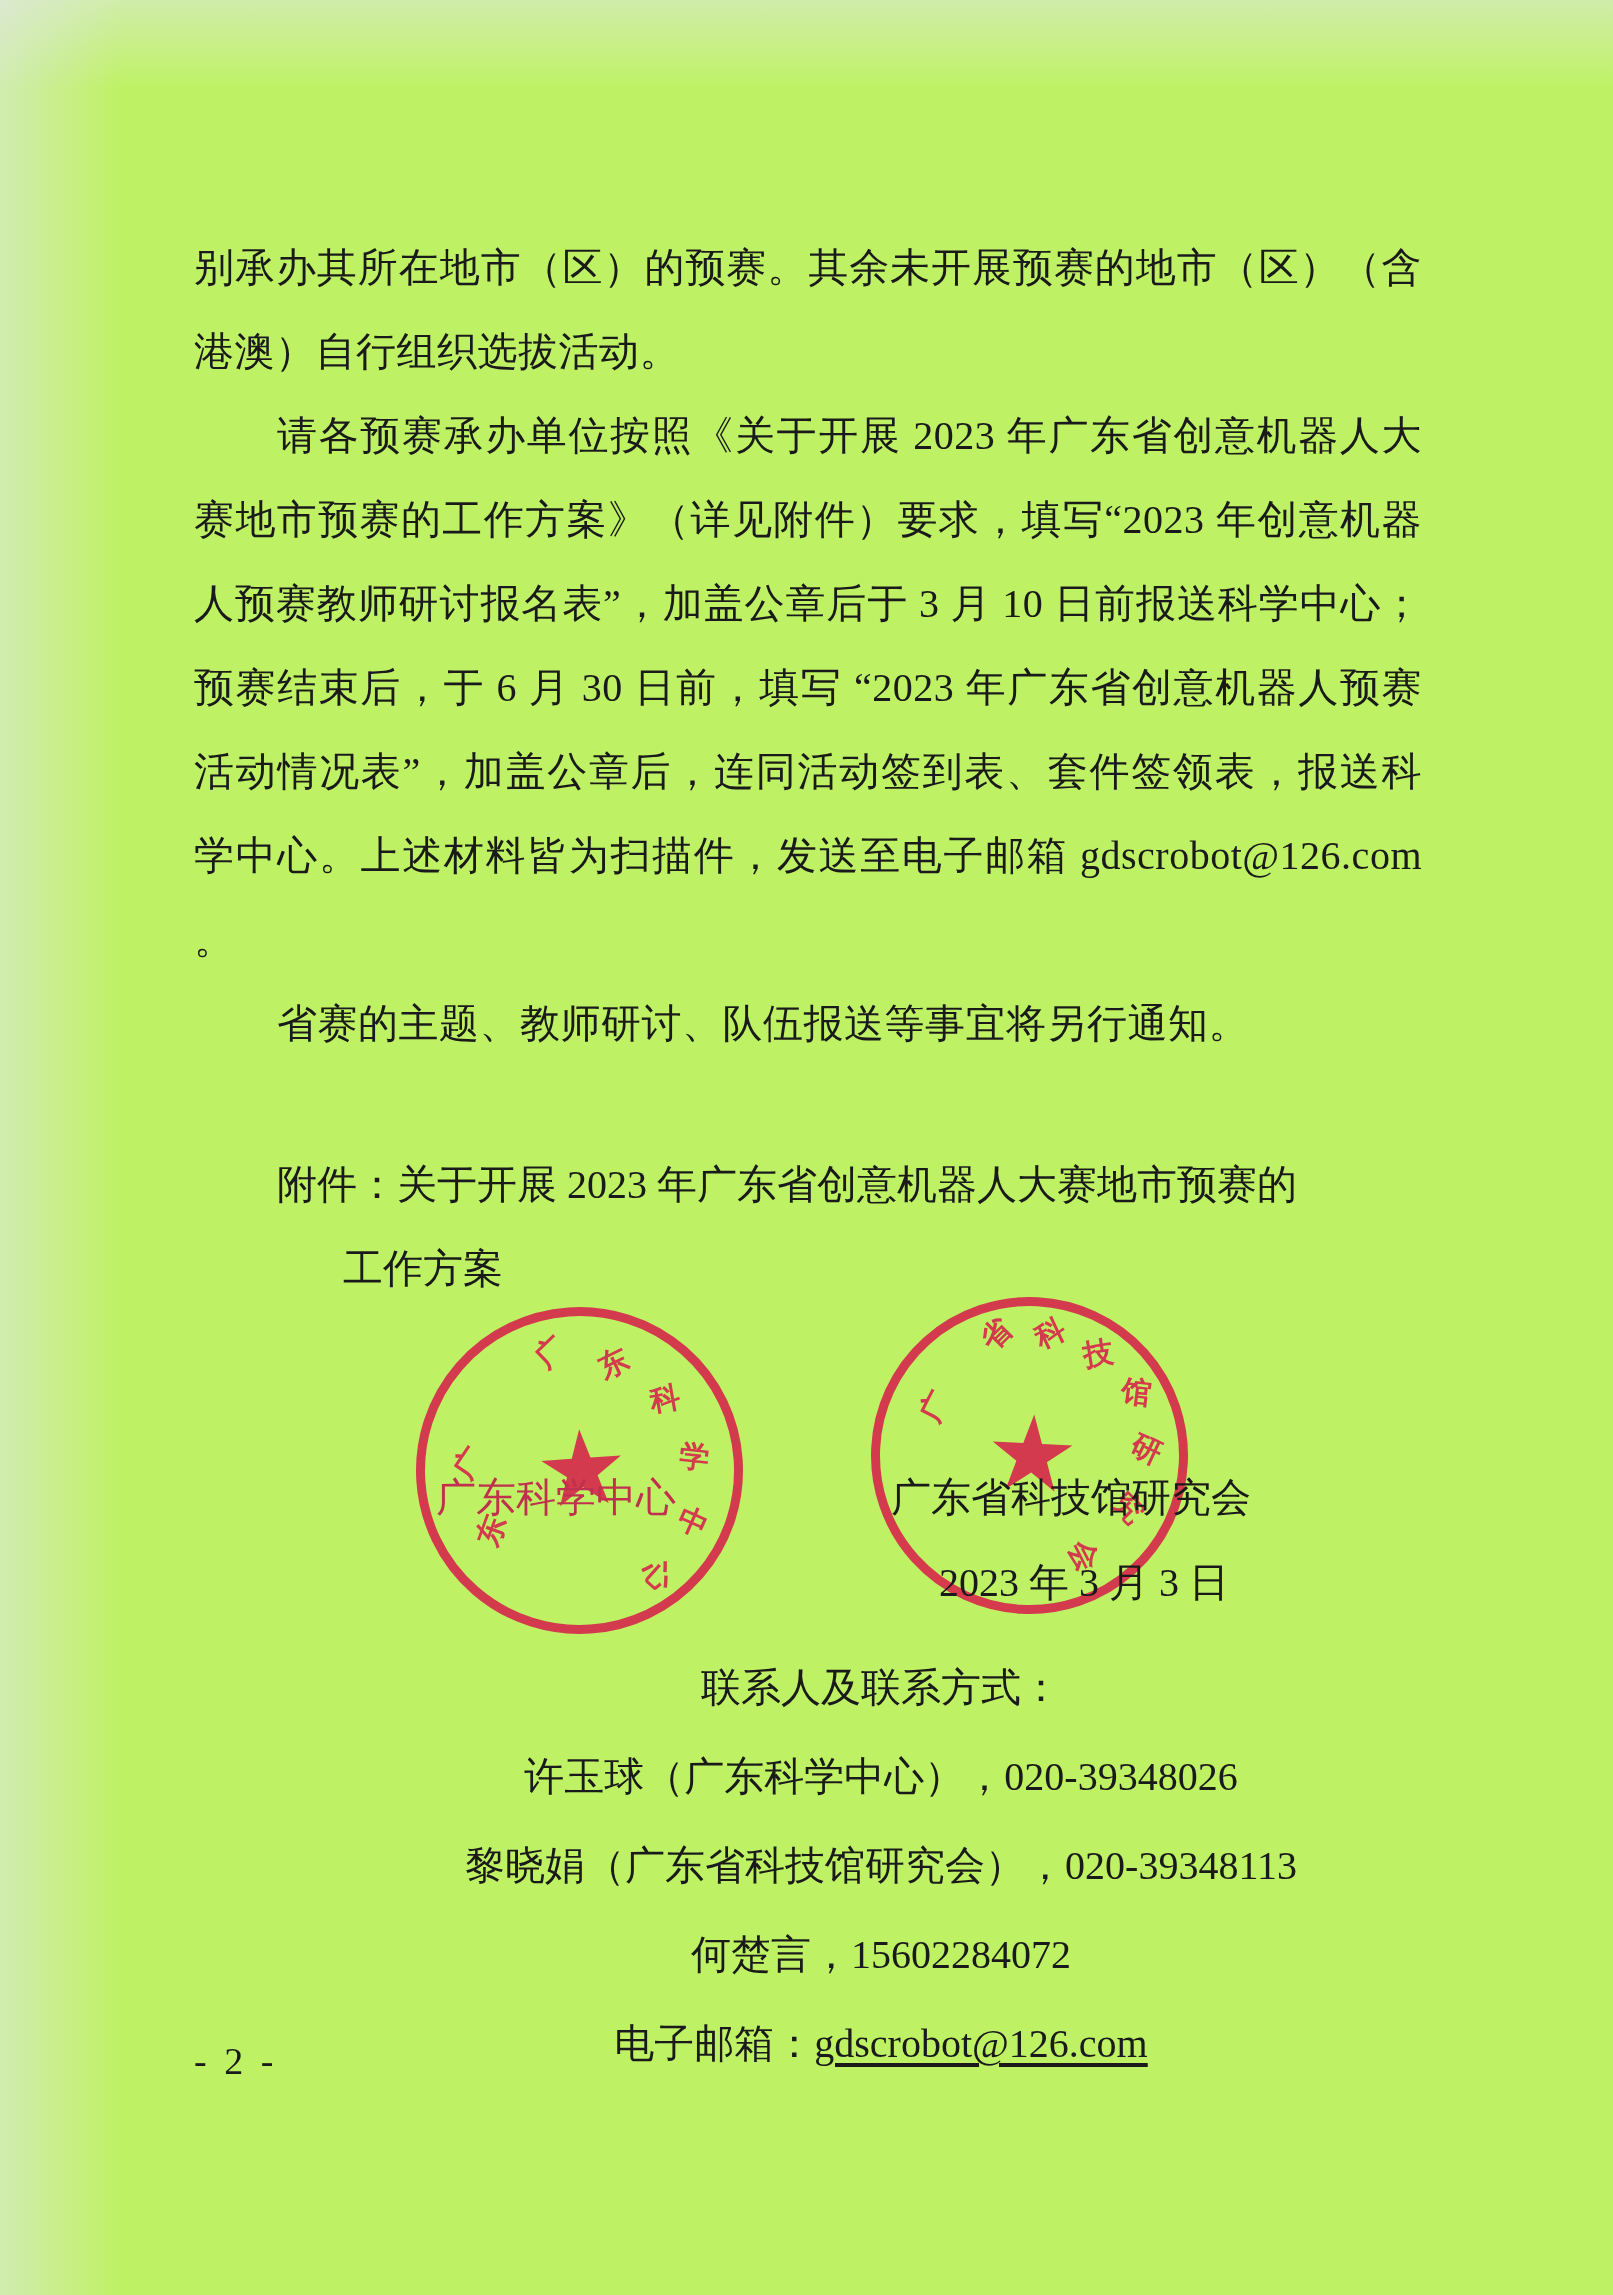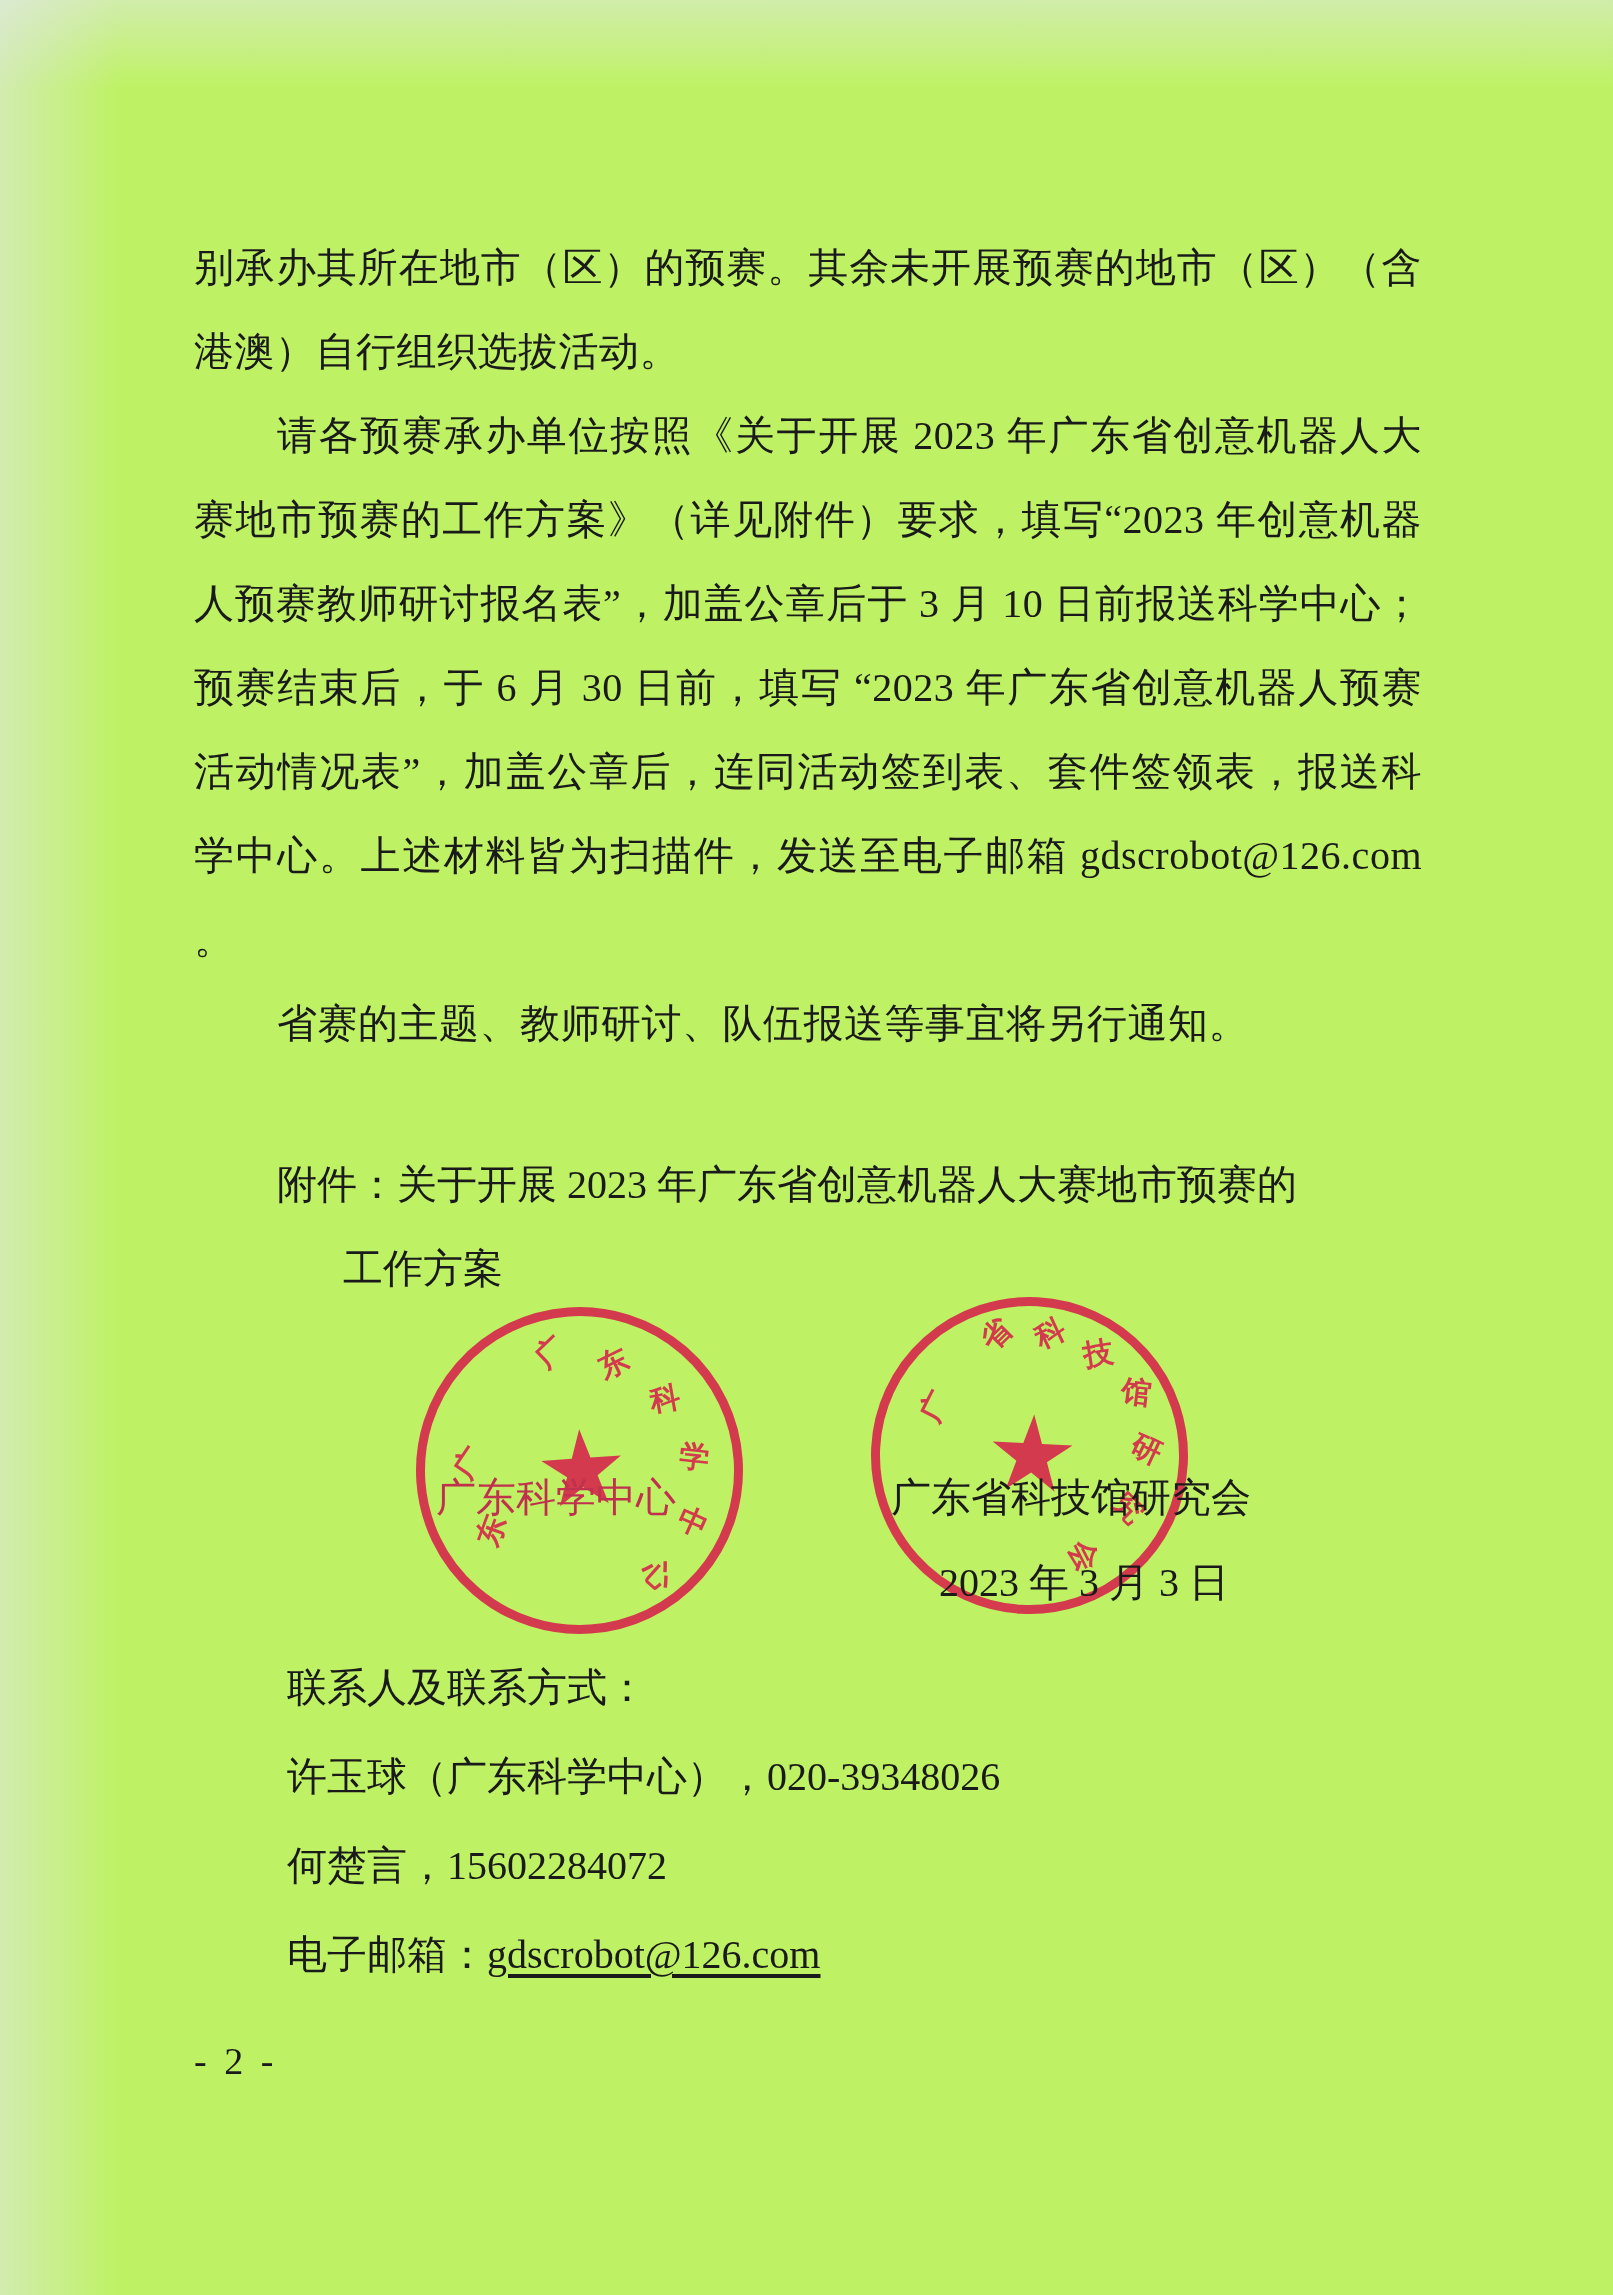--- a/index.html
+++ b/index.html
@@ -147,20 +147,21 @@
     left: 495px;
     top: 85px;
     color: #1a1a1a;
     margin-left: 8px;
   }
   .contact-block {
     position: absolute;
     left: 287px;
     top: 1643px;
     width: 1188px;
+    text-align: center;
   }
   .contact-line {
     font-size: 40px;
     line-height: 89px;
     white-space: nowrap;
   }
   .contact-line .underline {
     text-decoration: underline;
     text-underline-offset: 6px;
   }
@@ -225,20 +226,21 @@
 
   <div class="sign-names">
     <div class="org-left">广东科学中心</div>
     <div class="org-right">广东省科技馆研究会</div>
     <div class="date-right">2023 年 3 月 3 日</div>
   </div>
 
   <div class="contact-block">
     <div class="contact-line">联系人及联系方式：</div>
     <div class="contact-line">许玉球（广东科学中心），020-39348026</div>
+    <div class="contact-line">黎晓娟（广东省科技馆研究会），020-39348113</div>
     <div class="contact-line">何楚言，15602284072</div>
     <div class="contact-line">
       <span>电子邮箱：</span><span class="underline">gdscrobot@126.com</span>
     </div>
   </div>
 
   <div class="page-number">- 2 -</div>
 
 </div>
 

